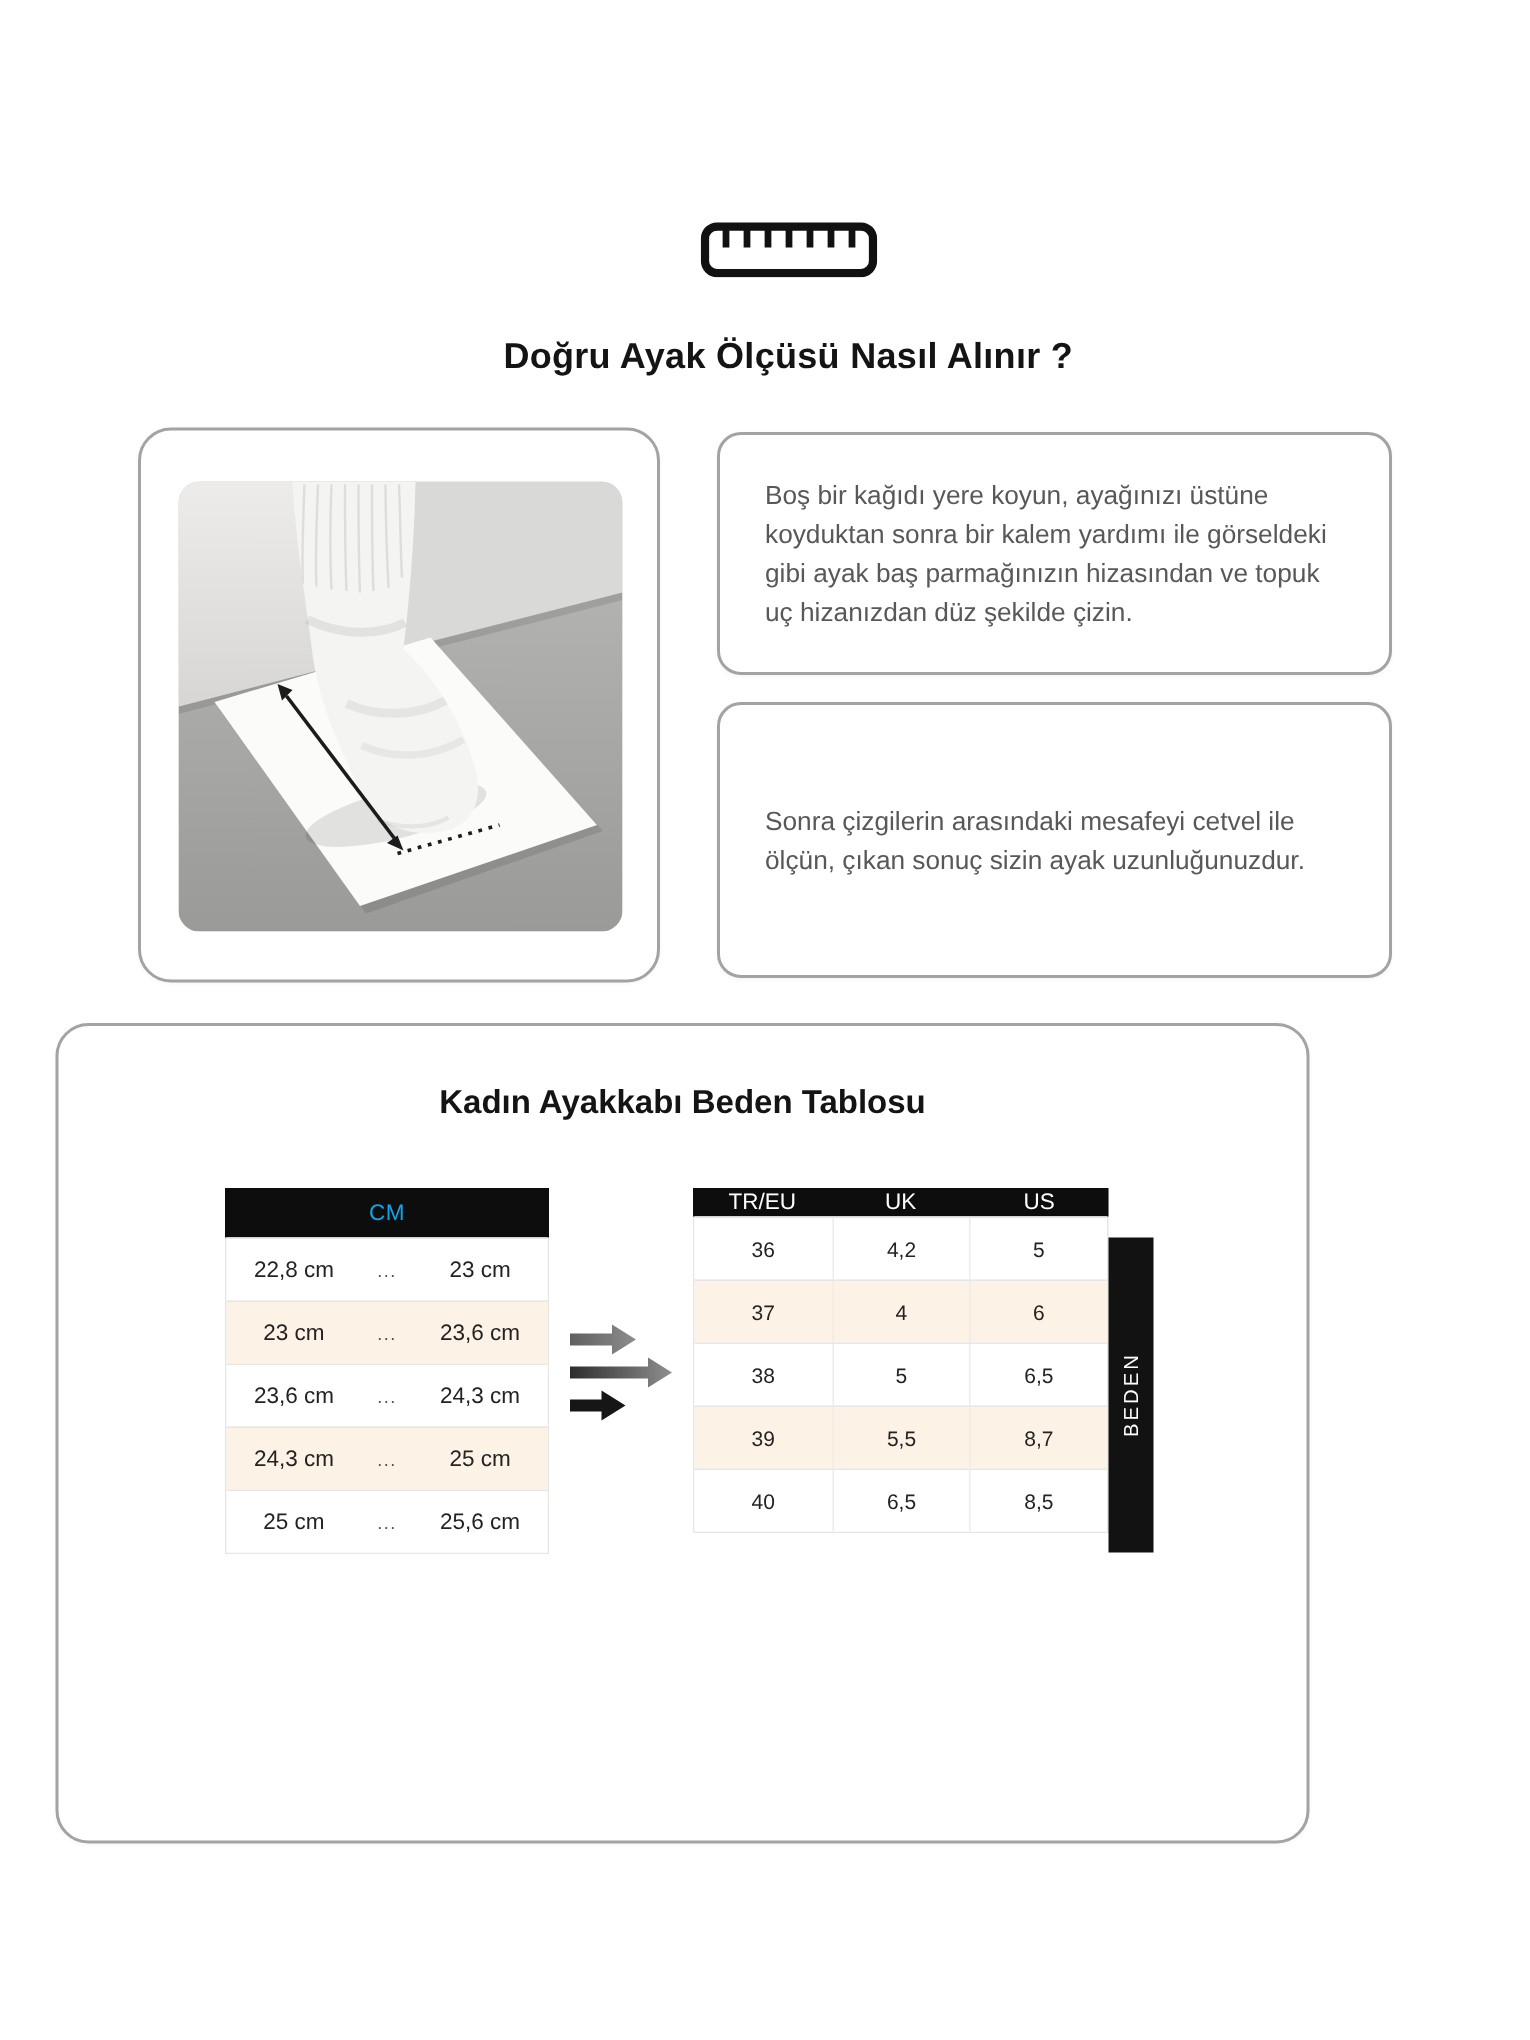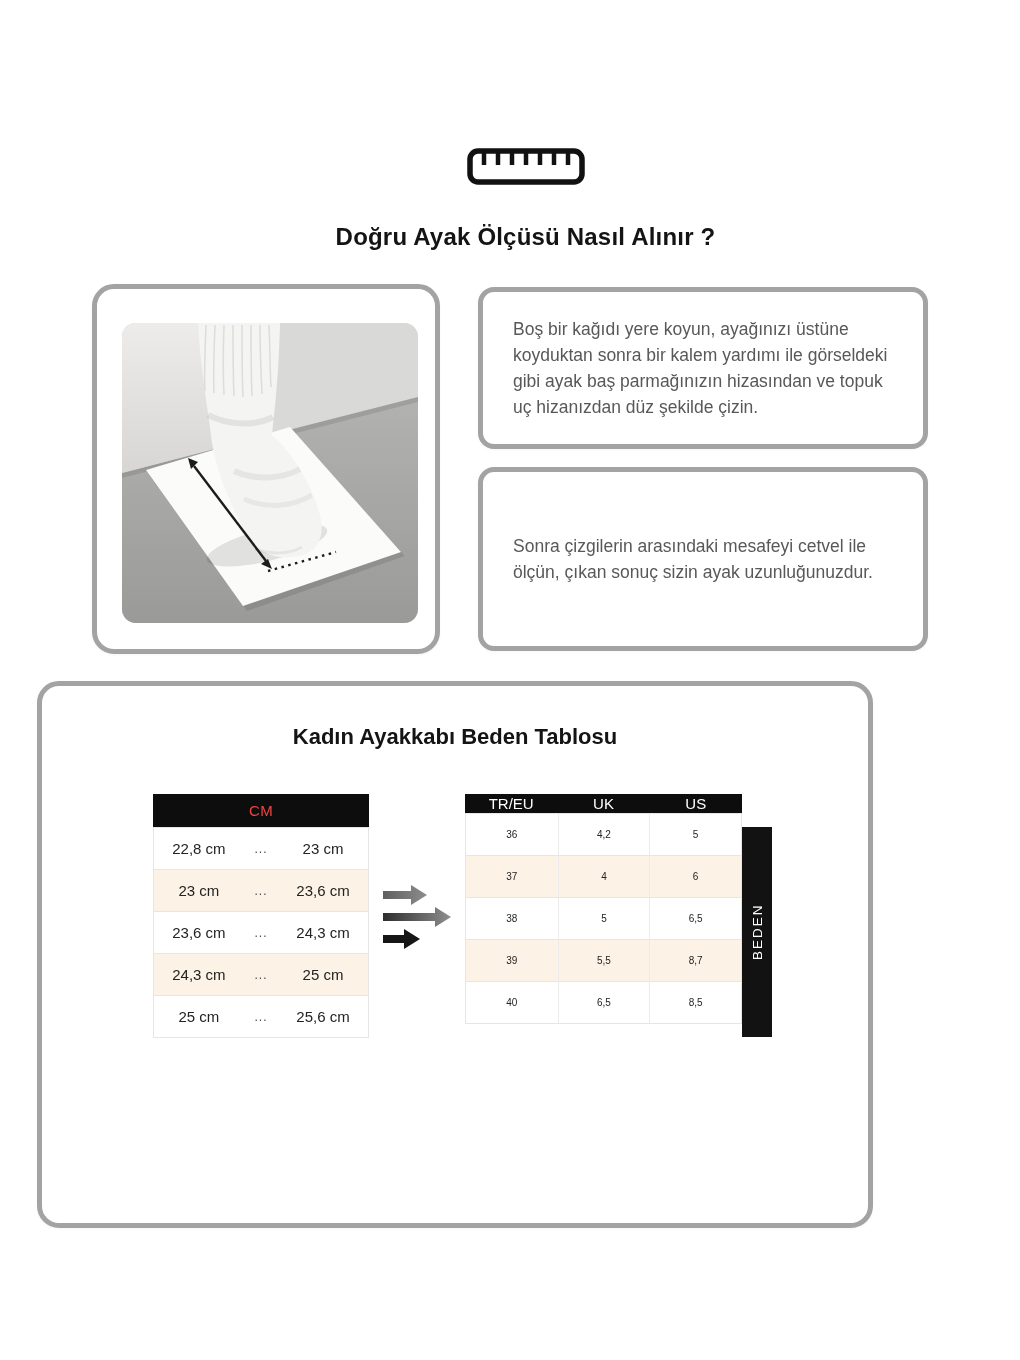--- a/index.html
+++ b/index.html
@@ -21,21 +21,21 @@
     letter-spacing:0.2px;
   }
 
   
   .measure-row {
     width:836px; margin:33px 0 0 92px;
     display:flex; gap:38px; align-items:flex-start;
   }
   .card {
     background:#fff;
-    border:5px solid #a3a3a3;
+    border:2px solid #a3a3a3;
     box-shadow:0 1px 3px rgba(0,0,0,0.04);
   }
   .photo-card {
     width:348px; height:370px;
     border-radius:22px;
     padding:34px 25px;
   }
   .photo {
     width:296px; height:300px;
     border-radius:14px; overflow:hidden;
@@ -64,21 +64,21 @@
     text-align:center; padding-top:38px;
     font-size:22px; font-weight:700; color:#141414;
   }
   .tables-row {
     display:flex; align-items:flex-start;
     margin-top:44px; padding-left:111px;
   }
 
   .cm-table { width:216px; border:1px solid #e6e6e6; border-top:none; }
   .t-header {
-    height:33px; background:#0d0d0d; color:#ef4444;
+    height:33px; background:#0d0d0d; color:#0ea5e9;
     display:flex; align-items:center; justify-content:center;
     font-size:15px; letter-spacing:0.3px;
     margin:0 -1px; 
   }
   .cm-row {
     height:42px; display:flex; align-items:center;
     background:#ffffff; border-top:1px solid #e6e6e6;
     font-size:15px; color:#232323;
   }
   .cm-row:first-of-type { border-top:none; }
@@ -92,21 +92,21 @@
   .size-table { width:277px; border:1px solid #e6e6e6; border-top:none; }
   .st-header {
     height:19px; background:#0d0d0d; color:#ffffff;
     display:flex; align-items:center;
     font-size:15px; margin:0 -1px;
   }
   .st-header span { width:33.33%; text-align:center; }
   .st-row {
     height:42px; display:flex; align-items:center;
     background:#ffffff; border-top:1px solid #e6e6e6;
-    font-size:10px; color:#232323;
+    font-size:14px; color:#232323;
   }
   .st-row:first-of-type { border-top:none; }
   .st-row span { width:33.33%; text-align:center; height:100%; line-height:42px; }
   .st-row span + span { border-left:1px solid #ececec; }
 
   .beden-bar {
     width:30px; height:210px; margin-top:33px;
     background:#121212; color:#ffffff;
     display:flex; align-items:center; justify-content:center;
     writing-mode:vertical-rl; transform:rotate(180deg);

